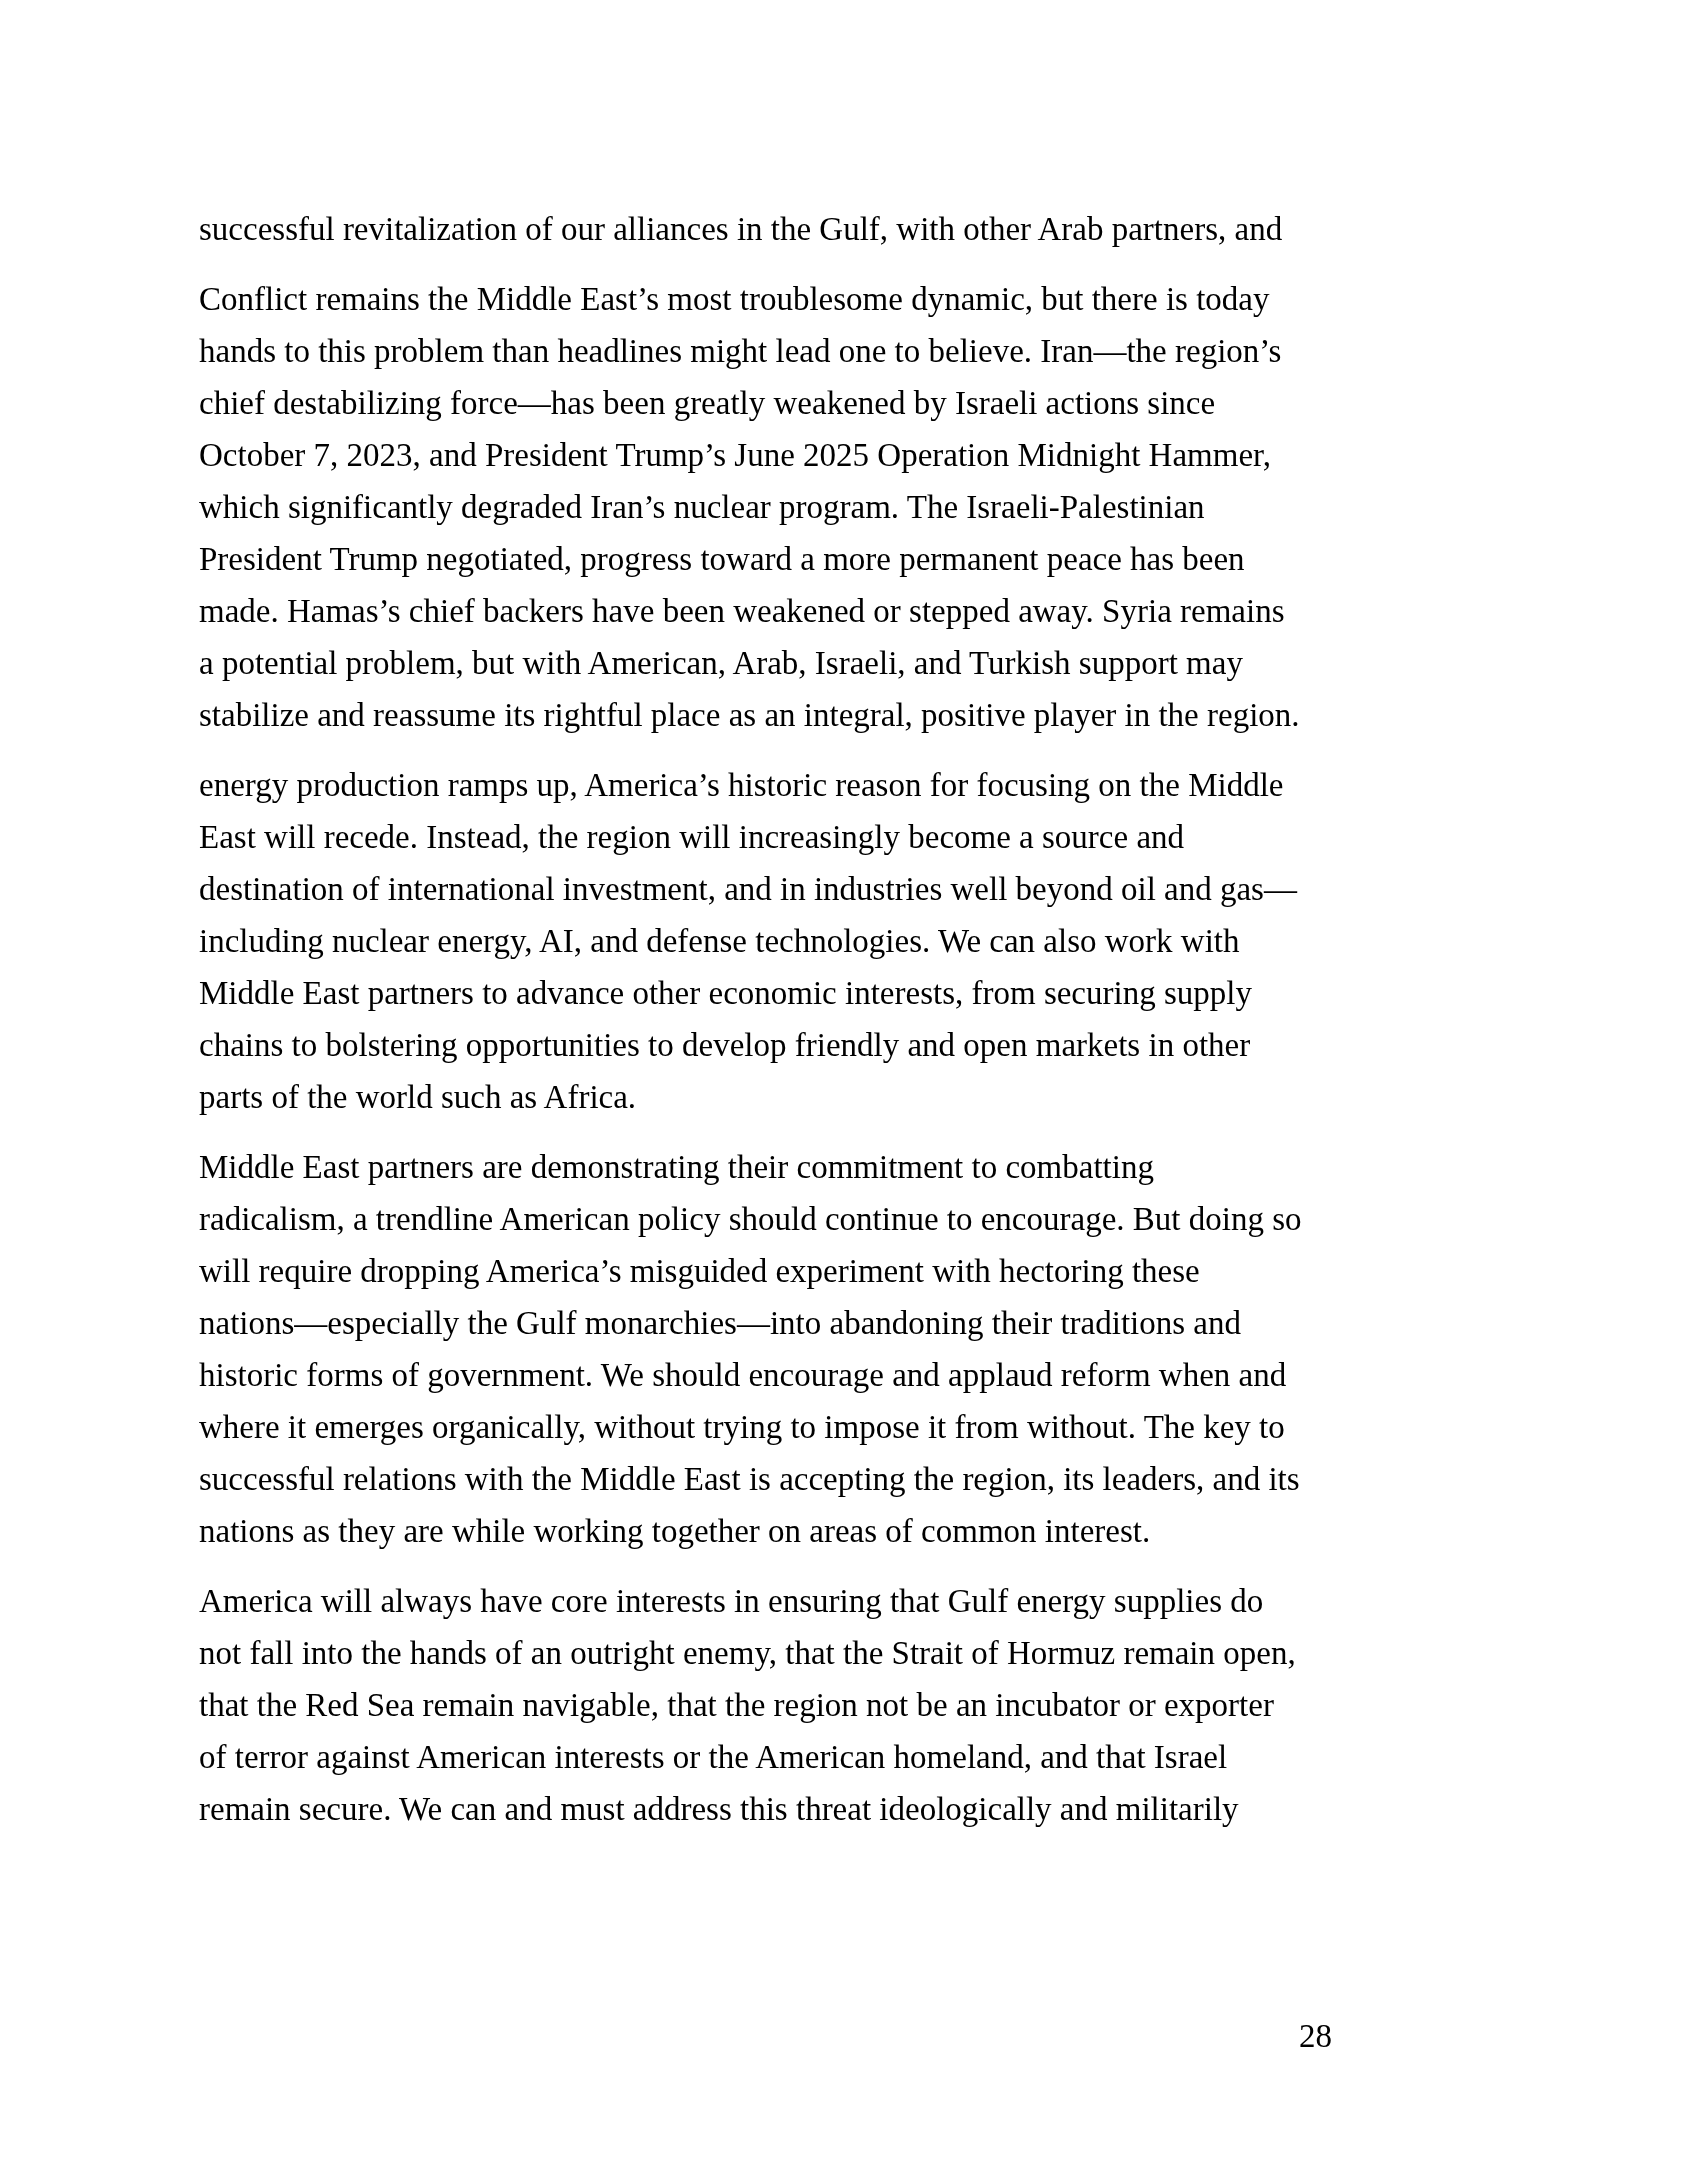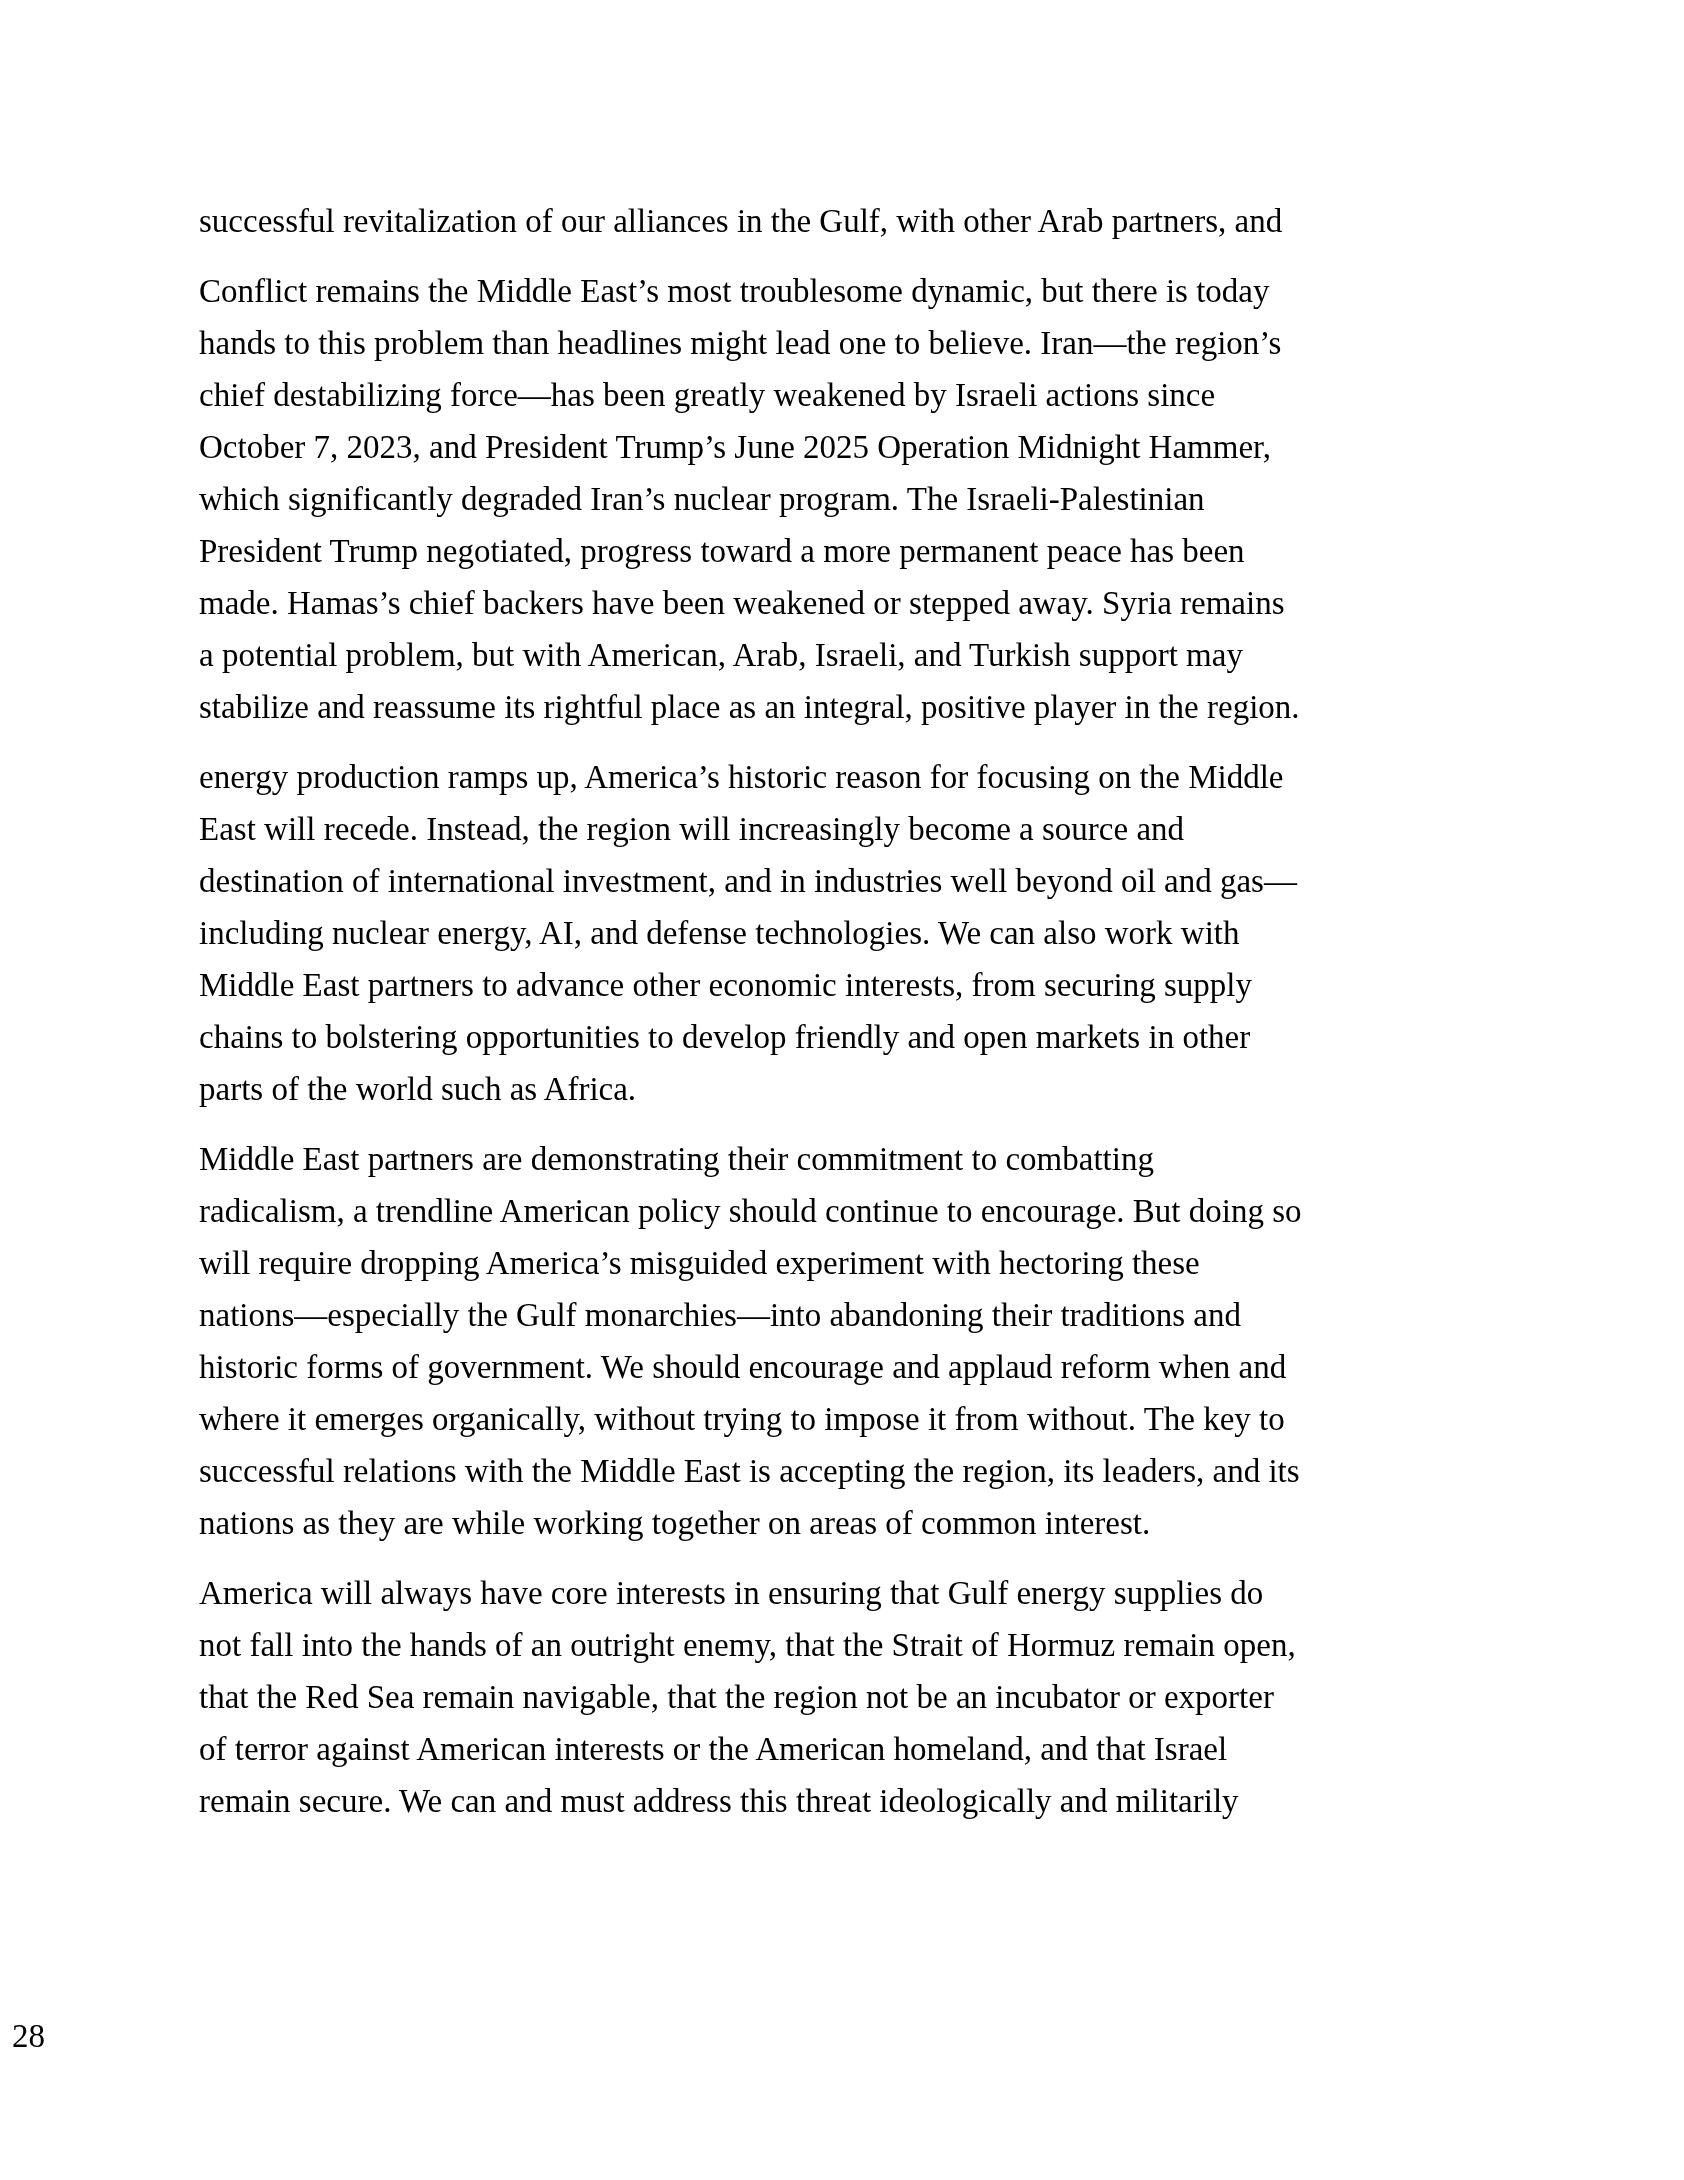--- a/index.html
+++ b/index.html
@@ -22,36 +22,36 @@
     font-size: 33px;
     line-height: 52px;
   }
   .page-body {
     position: absolute;
     top: 195px;
     left: 199px;
     width: 1290px;
   }
   .para {
-    margin: 0 0 18px 0;
+    margin: 8px 0 18px 0;
     padding: 0;
   }
   .para:last-child {
     margin-bottom: 0;
   }
   .line {
     display: block;
     white-space: nowrap;
   }
   .page-footer {
     position: absolute;
     top: 2018px;
-    left: 12px;
+    left: 0;
     width: 1332px;
-    text-align: left;
+    text-align: right;
     line-height: normal;
   }
 </style>
 </head>
 <body>
 
 <div class="page" style="background: rgb(255, 255, 255); color: rgb(0, 0, 0);">
   <main class="page-body">
       <p class="para">
         <span class="line">successful revitalization of our alliances in the Gulf, with other Arab partners, and</span>

